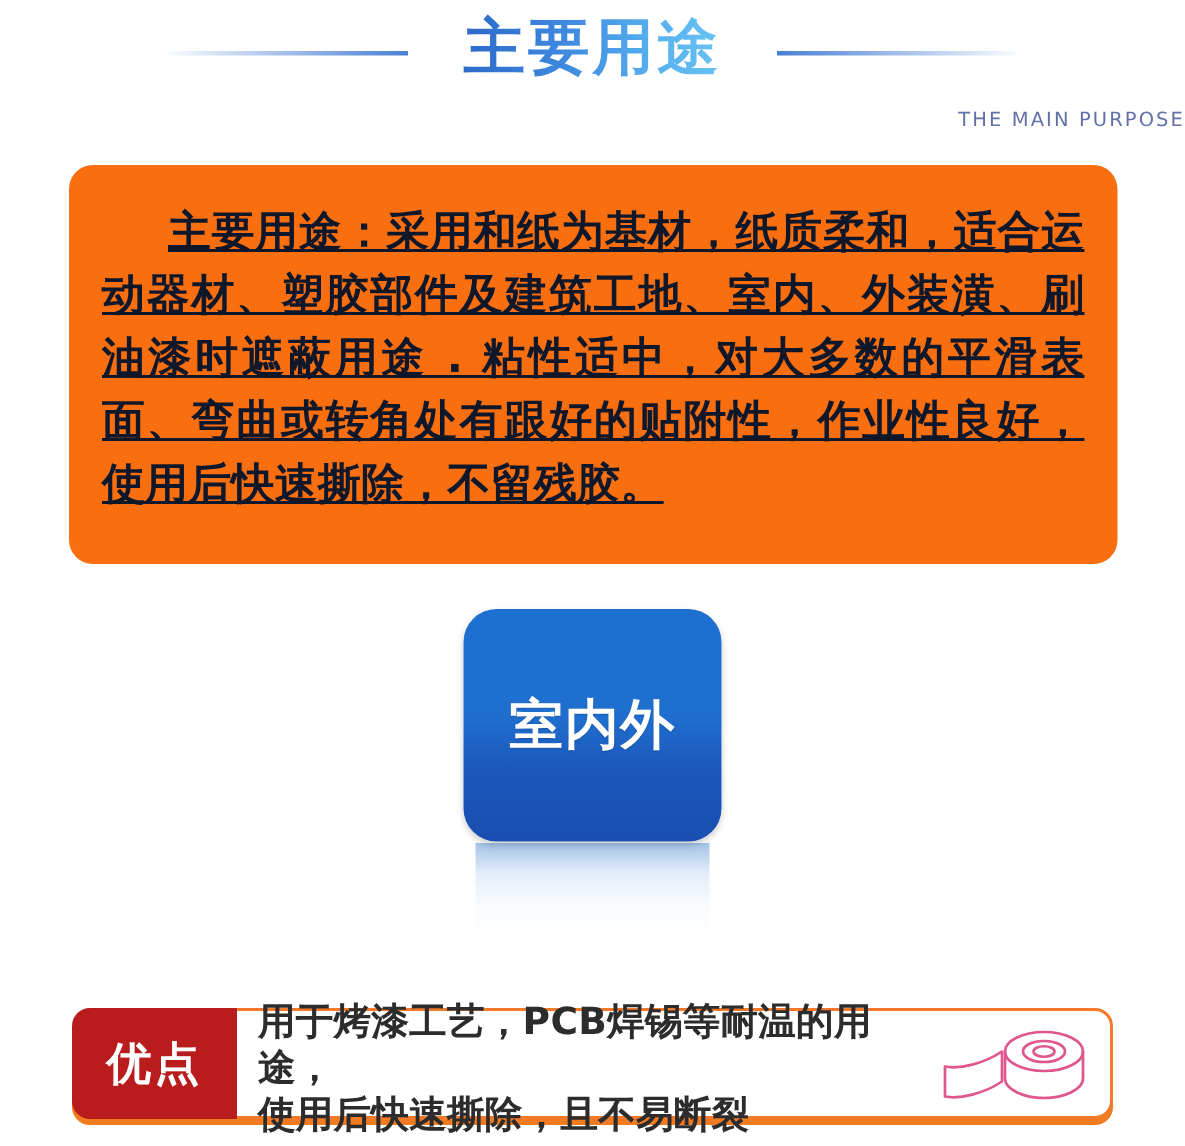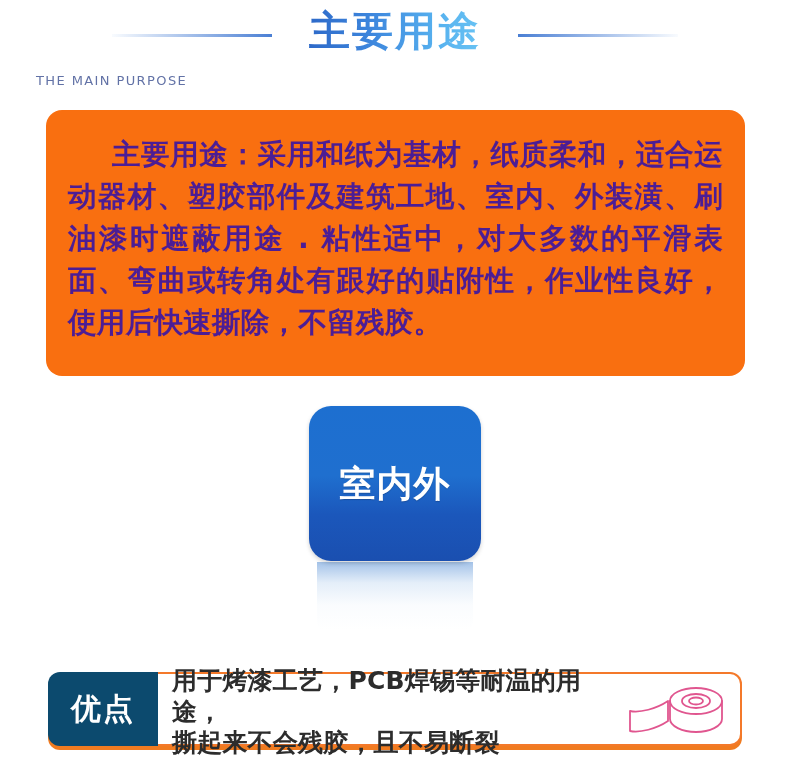--- a/index.html
+++ b/index.html
@@ -13,21 +13,21 @@
     position: relative;
   }
 
   
   .header {
     width: 790px;
     height: 100px;
     position: relative;
     display: flex;
     flex-direction: column;
-    align-items: flex-start;
+    align-items: flex-end;
     justify-content: flex-start;
   }
 
   .title-row {
     position: relative;
     width: 790px;
     height: 62px;
     display: flex;
     align-items: center;
     justify-content: center;
@@ -79,28 +79,29 @@
     left: 46px;
     top: 110px;
     width: 699px;
     height: 266px;
     background: #f96f10;
     border-radius: 16px;
     padding: 24px 22px 10px 22px;
   }
 
   .orange-text {
-    color: #4c1d95;
+    color: #0f172a;
     font-size: 28.5px;
     line-height: 42px;
     font-weight: 700;
     text-indent: 44px;
     letter-spacing: 0.3px;
     text-align: justify;
     text-justify: inter-character;
+    text-decoration: underline;
   }
 
   
   .cards {
     position: absolute;
     left: 0;
     top: 406px;
     width: 790px;
     height: 230px;
     display: flex;
@@ -166,21 +167,21 @@
     height: 74px;
     border-radius: 12px;
     background: #f07b20;
     z-index: 0;
   }
 
   .adv-label {
     position: relative;
     z-index: 2;
     width: 110px;
-    background: #0c4a6e;
+    background: #b91c1c;
     border-radius: 12px 0 0 12px;
     display: flex;
     align-items: center;
     justify-content: center;
     color: #ffffff;
     font-size: 30px;
     font-weight: 700;
     letter-spacing: 2px;
   }
 
@@ -239,21 +240,21 @@
 
 
 </div>
 
 <div class="advantage">
   <div class="adv-shadow"></div>
   <div class="adv-label">优点</div>
   <div class="adv-body">
     <div class="adv-text">
       <div>用于烤漆工艺，PCB焊锡等耐温的用途，</div>
-      <div>撕起来不会残胶，且不易断裂</div>
+      <div>使用后快速撕除，且不易断裂</div>
     </div>
     <svg class="tape-icon" width="104" height="56" viewBox="0 0 104 56">
       <g fill="none" stroke="#e0568f" stroke-width="1.8" stroke-linejoin="round" stroke-linecap="round">
         <path d="M4 48 C 14 50, 30 46, 42 38 L 42 18 C 30 26, 14 30, 4 28 Z"></path>
         <ellipse cx="70" cy="18" rx="26" ry="13"></ellipse>
         <path d="M44 18 L 44 36 C 44 43, 56 49, 70 49 C 84 49, 96 43, 96 36 L 96 18"></path>
         <ellipse cx="70" cy="18" rx="14" ry="7"></ellipse>
         <ellipse cx="70" cy="18" rx="7" ry="3.5"></ellipse>
       </g>
     </svg>

